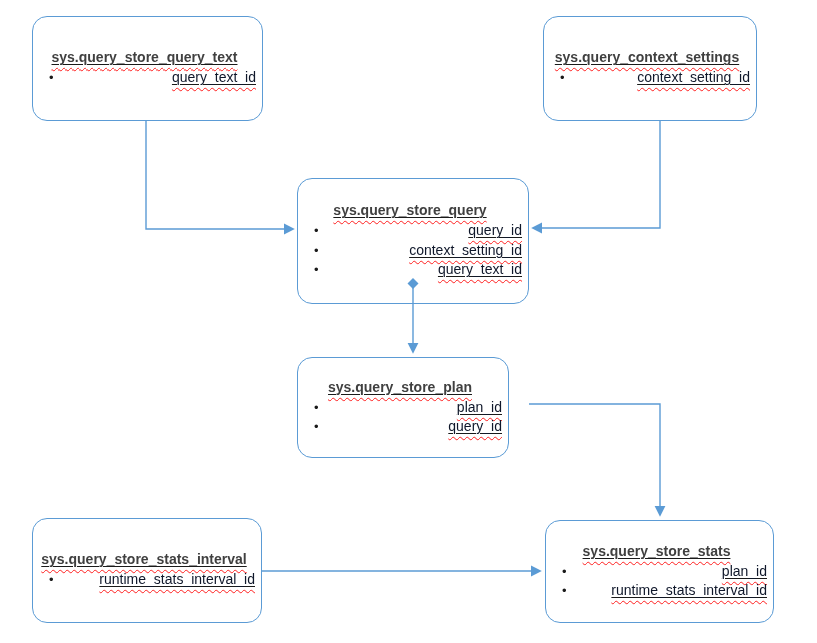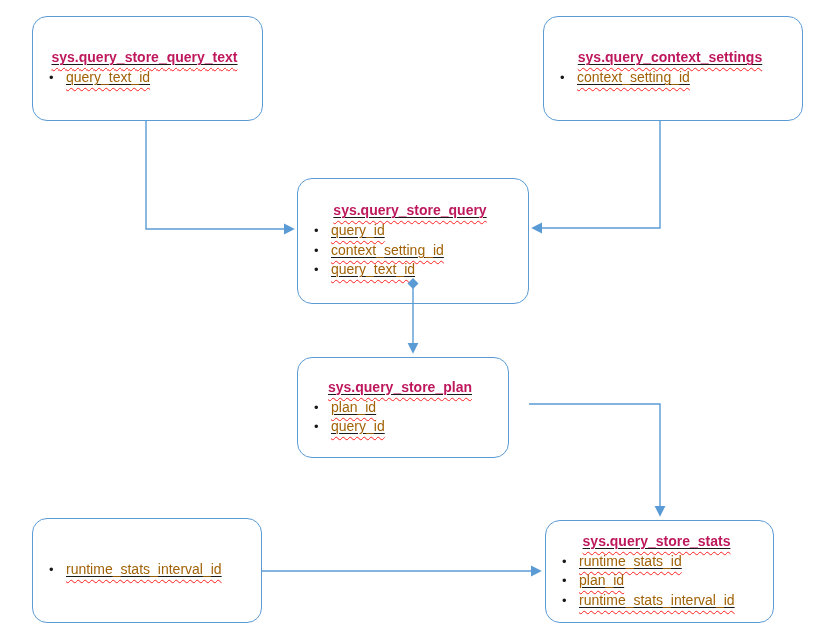--- a/index.html
+++ b/index.html
@@ -24,37 +24,38 @@
     display: flex;
     flex-direction: column;
     justify-content: center;
     padding: 4px 6px 6px 0;
     z-index: 2;
   }
   .node-title {
     text-align: center;
     font-size: 14px;
     font-weight: bold;
-    color: #be185d;
+    color: #404040;
     line-height: 20px;
     margin-bottom: 1px;
     white-space: nowrap;
   }
   .node-items {
     list-style: none;
     margin: 0;
     padding: 0;
   }
   .node-items li {
     position: relative;
     padding-left: 33px;
     font-size: 14px;
-    color: #a16207;
+    color: #0f172a;
     line-height: 19.5px;
     white-space: nowrap;
+    text-align: right;
   }
   .node-items li::before {
     content: "\2022";
     position: absolute;
     left: 16px;
     top: 0;
     color: #1a1a1a;
     font-size: 13px;
   }
   
@@ -106,21 +107,21 @@
 
   <div class="node" style="left:32px; top:16px; width:231px; height:105px;">
     <div class="node-title">
       <span class="sq"><span class="ul">sys.query_store_query_text</span></span>
     </div>
     <ul class="node-items">
       <li><span class="sq"><span class="ul">query_text_id</span></span></li>
     </ul>
   </div>
 
-  <div class="node" style="left:543px; top:16px; width:260px; height:105px;">
+  <div class="node" style="left:543px; top:16px; width:214px; height:105px;">
     <div class="node-title">
       <span class="sq"><span class="ul">sys.query_context_settings</span></span>
     </div>
     <ul class="node-items">
       <li><span class="sq"><span class="ul">context_setting_id</span></span></li>
     </ul>
   </div>
 
   <div class="node" style="left:297px; top:178px; width:232px; height:126px;">
     <div class="node-title">
@@ -137,29 +138,31 @@
     <div class="node-title">
       <span class="sq"><span class="ul">sys.query_store_plan</span></span>
     </div>
     <ul class="node-items">
       <li><span class="sq"><span class="ul">plan_id</span></span></li>
       <li><span class="sq"><span class="ul">query_id</span></span></li>
     </ul>
   </div>
 
   <div class="node" style="left:32px; top:518px; width:230px; height:105px;">
+    <div class="node-title">
+      <span class="sq"><span class="ul">sys.query_store_stats_interval</span></span>
+    </div>
     <ul class="node-items">
       <li><span class="sq"><span class="ul">runtime_stats_interval_id</span></span></li>
     </ul>
   </div>
 
   <div class="node" style="left:545px; top:520px; width:229px; height:103px;">
     <div class="node-title">
       <span class="sq"><span class="ul">sys.query_store_stats</span></span>
     </div>
     <ul class="node-items">
-      <li><span class="sq"><span class="ul">runtime_stats_id</span></span></li>
       <li><span class="sq"><span class="ul">plan_id</span></span></li>
       <li><span class="sq"><span class="ul">runtime_stats_interval_id</span></span></li>
     </ul>
   </div>
 
 </div>
 
 </body></html>

